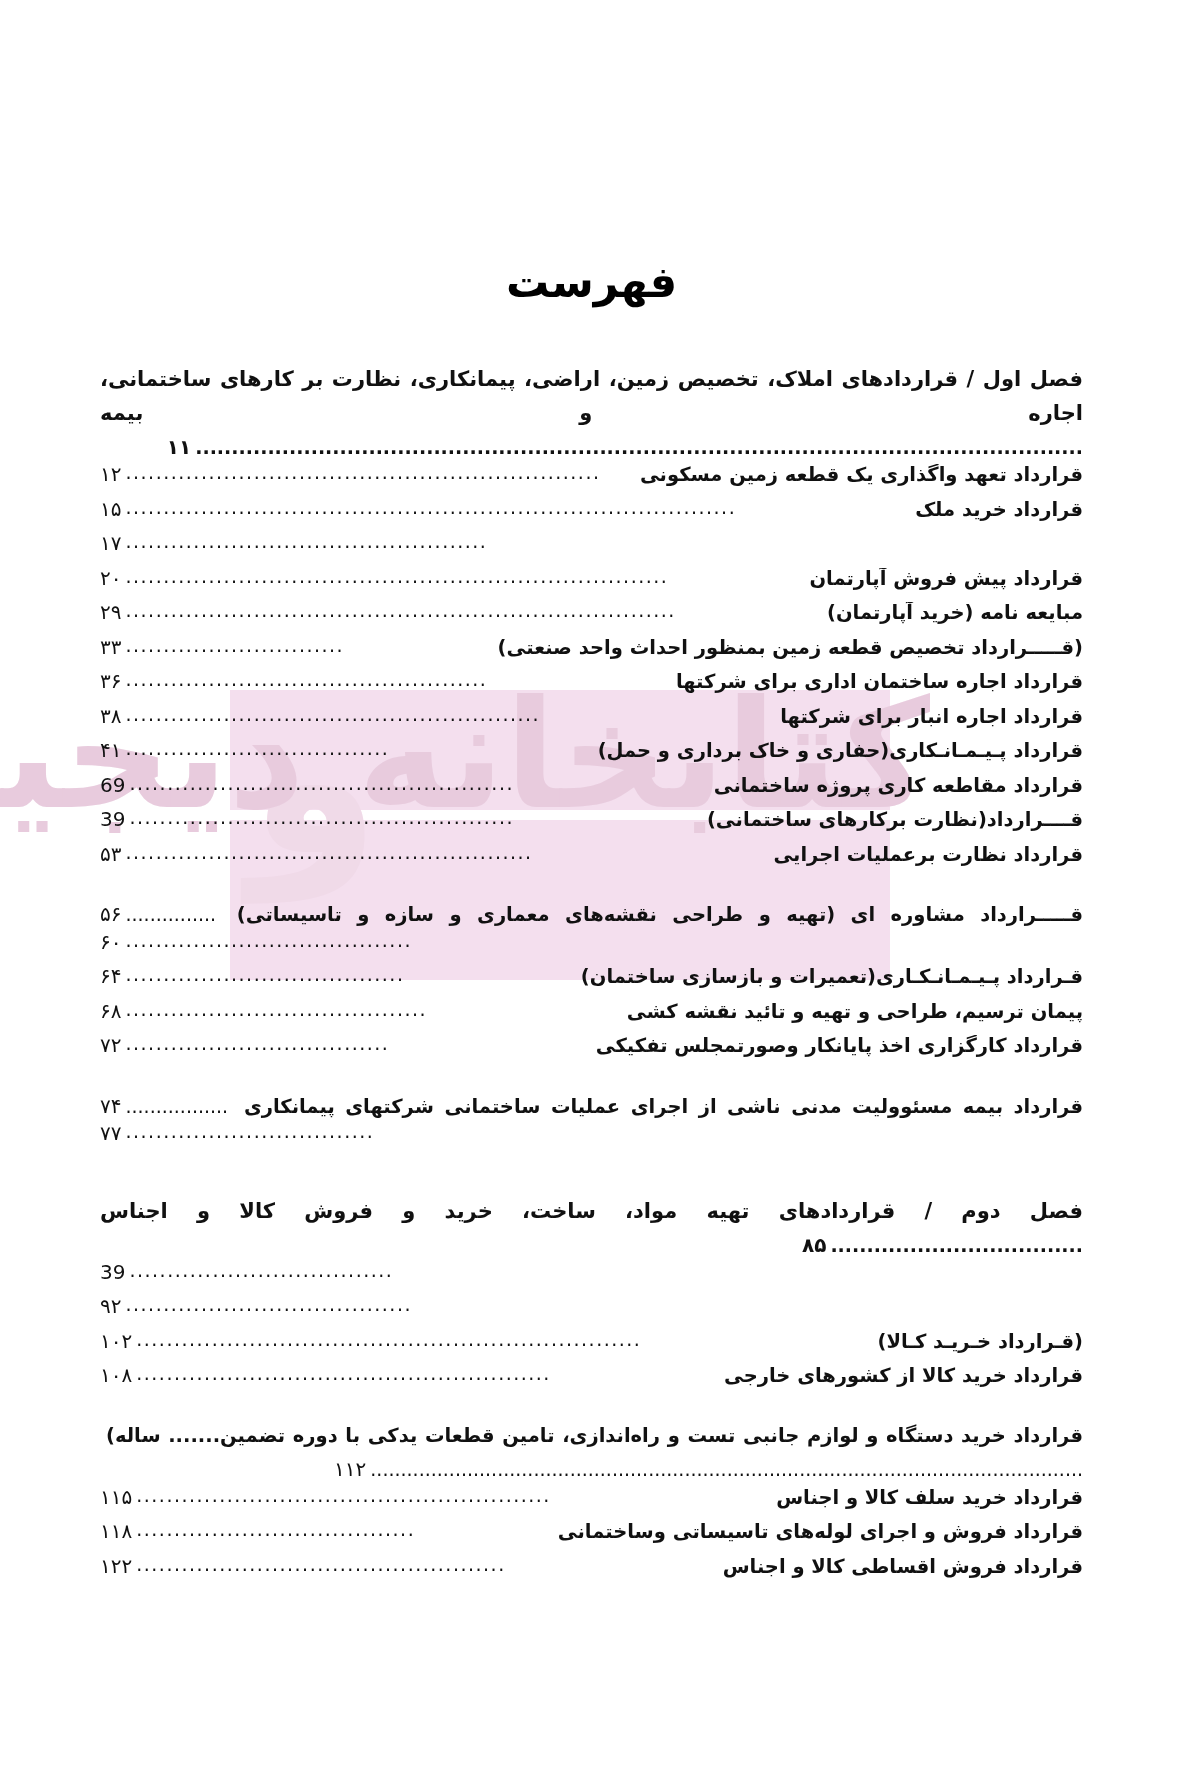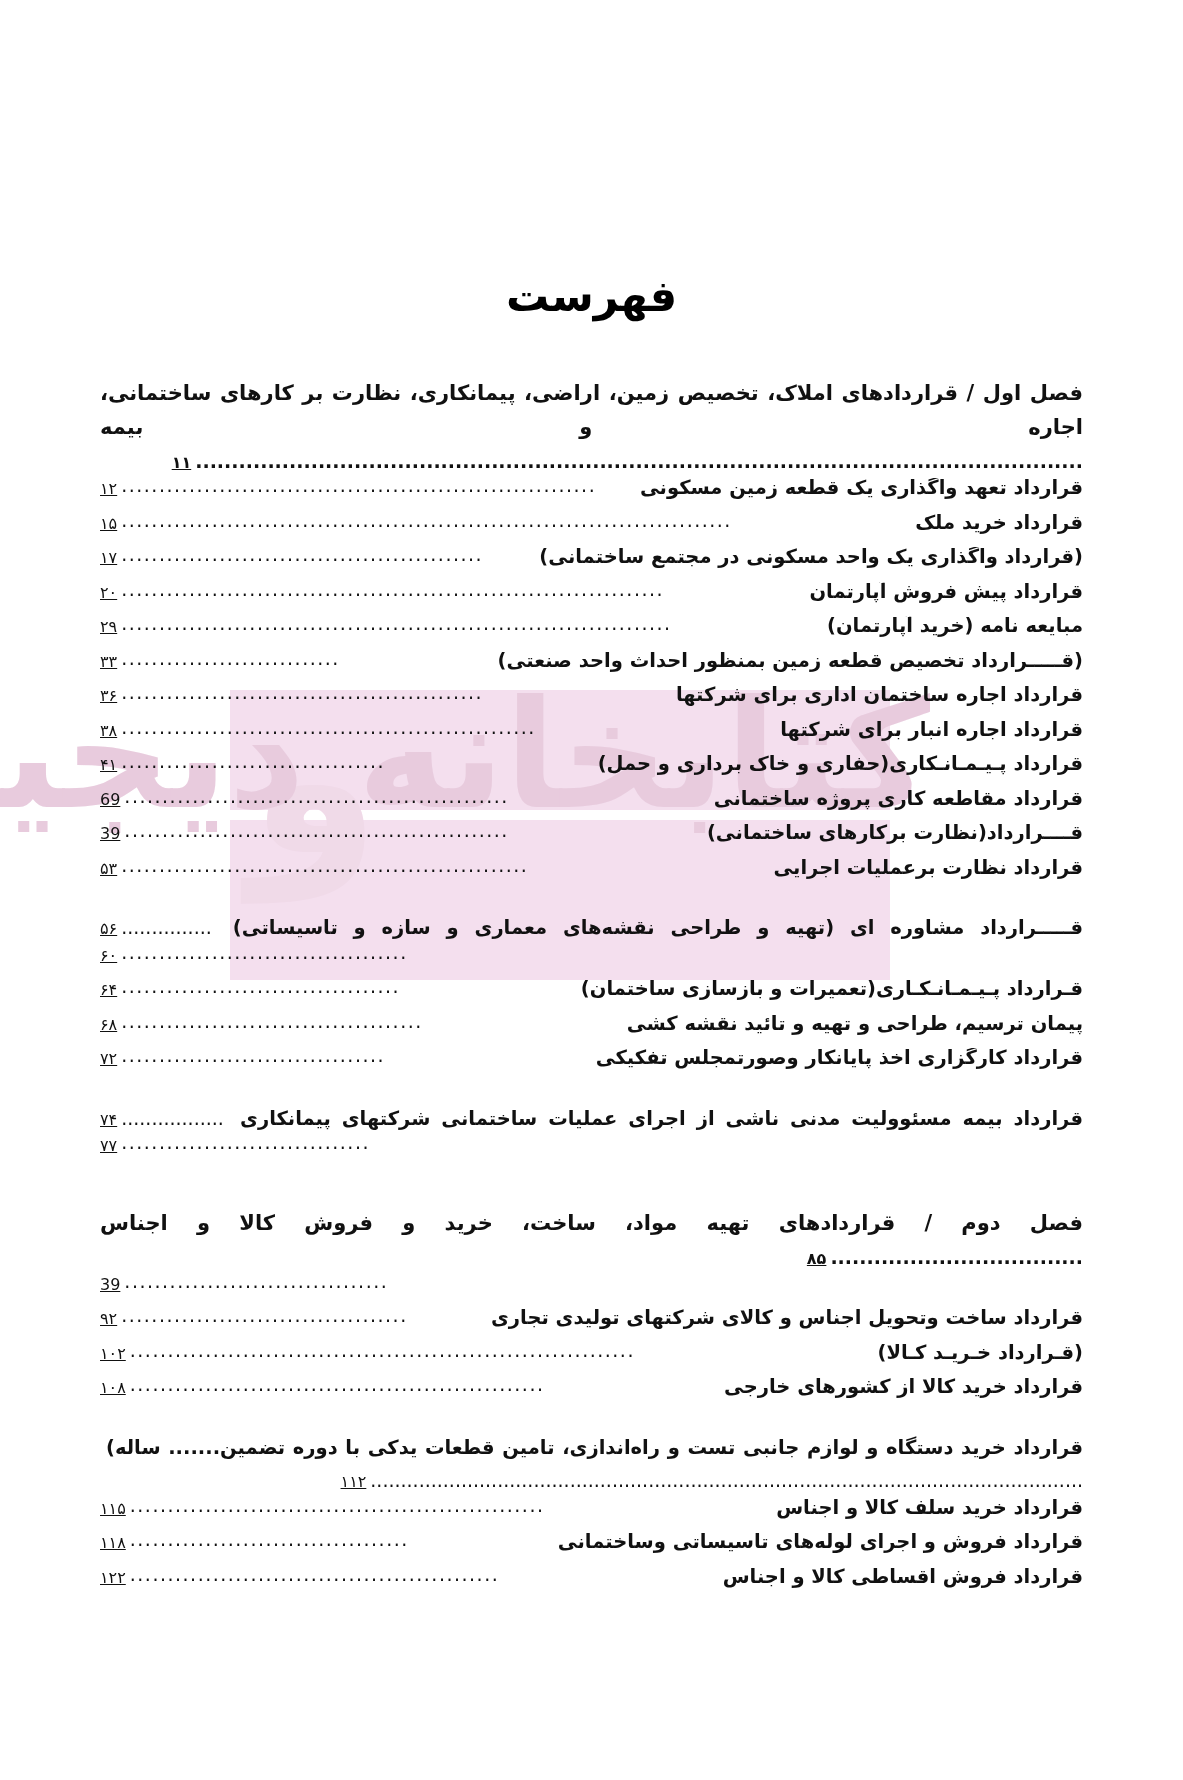--- a/index.html
+++ b/index.html
@@ -62,21 +62,21 @@
     position: relative;
     z-index: 2;
     padding: 0;
   }
 
   .toc-title {
     text-align: center;
     font-size: 43px;
     font-weight: bold;
     color: #000000;
-    margin: 16px;
+    margin: 2px;
     padding-top: 255px;
     letter-spacing: 0px;
     font-family: "DejaVu Sans", sans-serif;
   }
 
   .toc-body {
     margin: 0;
     padding: 0 100px 0 100px;
     margin-top: 55px;
   }
@@ -104,23 +104,22 @@
     white-space: nowrap;
     direction: ltr;
     font-size: 19px;
     letter-spacing: 1.5px;
     color: #111;
     transform: translateY(-2px);
   }
   .entry .pagenum {
     flex: 0 0 auto;
     padding-right: 4px;
-    font-size: 16px;
+    font-size: 20px;
     letter-spacing: 0px;
-    text-decoration: underline;
   }
 
   .entry.chapter {
     font-weight: bold;
     font-size: 21px;
     height: auto;
     white-space: normal;
     display: block;
     line-height: 1.62;
     text-align: justify;
@@ -169,21 +168,20 @@
             <span class="label">قرارداد تعهد واگذاری یک قطعه زمین مسکونی</span>
             <span class="leader">...............................................................</span>
             <span class="pagenum">۱۲</span>
           </div>
           <div class="entry">
             <span class="label">قرارداد خرید ملک</span>
             <span class="leader">.................................................................................</span>
             <span class="pagenum">۱۵</span>
           </div>
           <div class="entry">
-            <span class="label">(قرارداد واگذاری یک واحد مسکونی در مجتمع ساختمانی)</span>
             <span class="leader">................................................</span>
             <span class="pagenum">۱۷</span>
           </div>
           <div class="entry">
             <span class="label">قرارداد پیش فروش آپارتمان</span>
             <span class="leader">........................................................................</span>
             <span class="pagenum">۲۰</span>
           </div>
           <div class="entry">
             <span class="label">مبایعه نامه (خرید آپارتمان)</span>
@@ -250,21 +248,20 @@
             <span class="leader">.................................</span>
             <span class="pagenum">۷۷</span>
           </div>
           <div class="spacer"></div>
           <div class="entry chapter"><span class="label">فصل  دوم / قراردادهای تهیه مواد، ساخت، خرید و فروش  کالا و اجناس</span><span class="leader"> ...................................</span><span class="pagenum">۸۵</span></div>
           <div class="entry">
             <span class="leader">...................................</span>
             <span class="pagenum">39</span>
           </div>
           <div class="entry">
-            <span class="label">قرارداد ساخت  وتحویل اجناس و کالای شرکتهای تولیدی تجاری</span>
             <span class="leader">......................................</span>
             <span class="pagenum">۹۲</span>
           </div>
           <div class="entry">
             <span class="label">(قـرارداد خـریـد کـالا)</span>
             <span class="leader">...................................................................</span>
             <span class="pagenum">۱۰۲</span>
           </div>
           <div class="entry">
             <span class="label">قرارداد خرید کالا از کشورهای خارجی</span>

